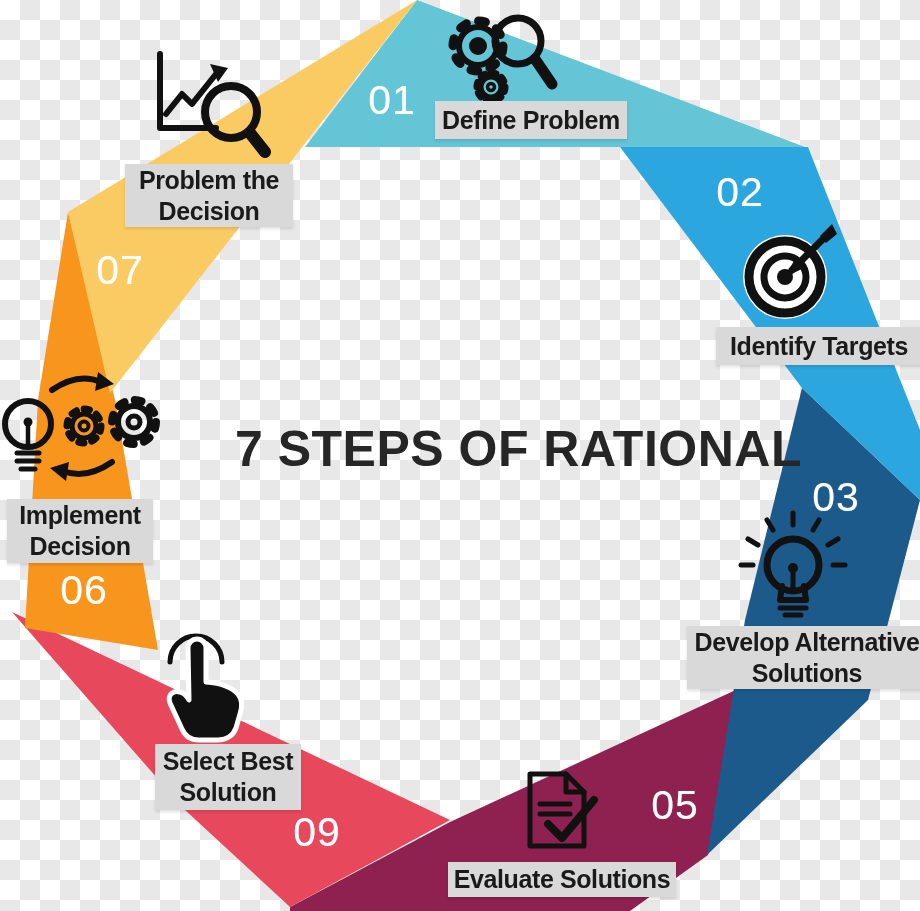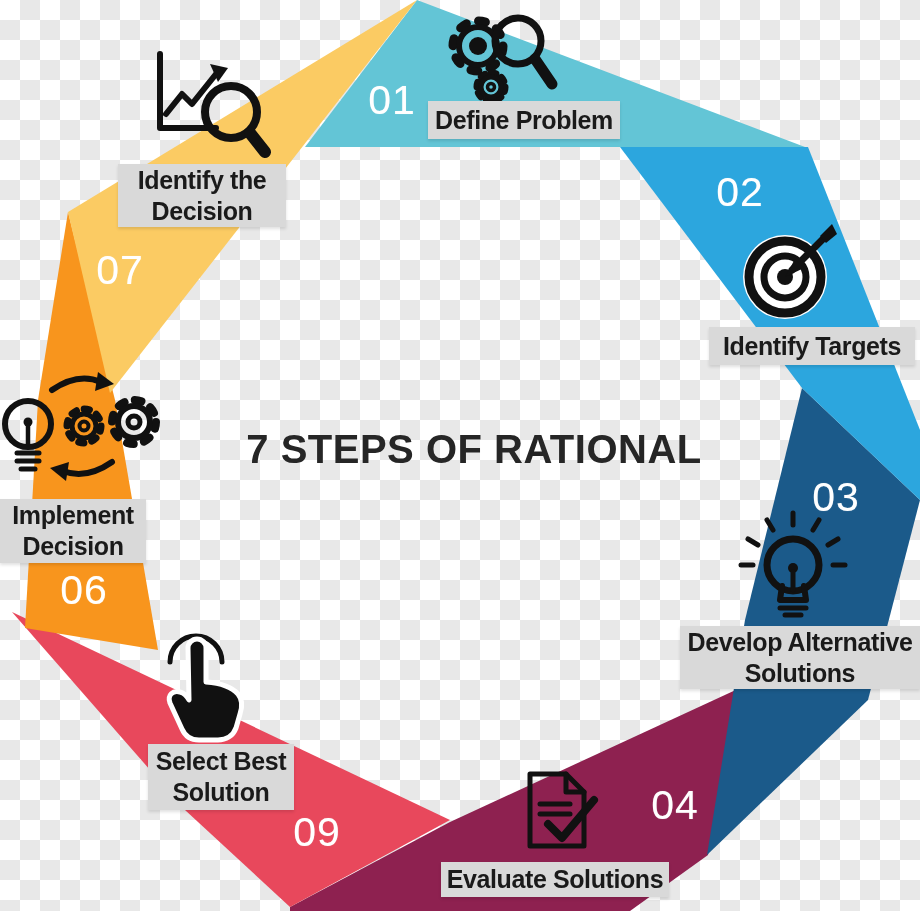--- a/index.html
+++ b/index.html
@@ -15,25 +15,25 @@
     position:absolute;transform:translate(-50%,-50%);
     color:#fff;font-size:41px;font-weight:400;letter-spacing:1px;
     text-shadow:0 0 1px rgba(255,255,255,.4);
     white-space:nowrap;
     text-align:right;
   }
   .lbl{
     position:absolute;background:#D9D9D9;color:#1A1A1A;
     display:flex;align-items:center;justify-content:center;text-align:center;
     font-size:25px;font-weight:700;line-height:31px;letter-spacing:-0.4px;
-    white-space:pre-line;box-shadow:0 2px 3px rgba(0,0,0,0.12);
+    white-space:pre-line;box-shadow:0 2px 3px rgba(0,0,0,0.12);margin-left:7px;
   }
   .title{
     position:absolute;left:235px;top:424px;width:478px;text-align:center;
-    color:#262626;font-size:40px;font-weight:700;line-height:50px;letter-spacing:0.5px;
+    color:#262626;font-size:50px;font-weight:700;line-height:50px;letter-spacing:0.5px;
     white-space:nowrap;
   }
   .ic{stroke:#111;fill:none;stroke-linecap:round;stroke-linejoin:round;}
 </style>
 </head>
 <body>
 
 <div class="stage">
 
   <svg class="shapes" width="920" height="911" viewBox="0 0 920 911">
@@ -122,34 +122,34 @@
       <polyline class="ic" points="14,64 30,44 40,54 64,24" stroke-width="6"></polyline>
       <polygon points="58,14 76,18 66,32" fill="#111"></polygon>
       <circle class="ic" cx="79" cy="62" r="26" fill="#fff" stroke-width="8"></circle>
       <line class="ic" x1="98" y1="83" x2="113" y2="102" stroke-width="12"></line>
     </g>
   </svg>
 
   <div class="num" style="left:392px;top:100px">01</div>
   <div class="num" style="left:740px;top:192px">02</div>
   <div class="num" style="left:836px;top:497px">03</div>
-  <div class="num" style="left:675px;top:805px">04</div>
+  <div class="num" style="left:675px;top:805px">05</div>
   <div class="num" style="left:317px;top:832px">09</div>
   <div class="num" style="left:84px;top:590px">06</div>
   <div class="num" style="left:120px;top:270px">07</div>
 
   <div class="lbl" style="left:428px;top:101px;width:192px;height:38px">Define Problem</div>
   <div class="lbl" style="left:709px;top:327px;width:206px;height:38px">Identify Targets</div>
   <div class="lbl" style="left:680px;top:626px;width:240px;height:63px">Develop Alternative
 Solutions</div>
   <div class="lbl" style="left:441px;top:862px;width:228px;height:35px">Evaluate Solutions</div>
   <div class="lbl" style="left:148px;top:744px;width:146px;height:66px">Select Best
 Solution</div>
   <div class="lbl" style="left:0px;top:499px;width:146px;height:64px">Implement
 Decision</div>
-  <div class="lbl" style="left:118px;top:164px;width:168px;height:63px">Identify the
+  <div class="lbl" style="left:118px;top:164px;width:168px;height:63px">Problem the
 Decision</div>
 
   <div class="title">
     <div>7 STEPS OF RATIONAL</div>
   </div>
 
 </div>
 
 </body></html>

